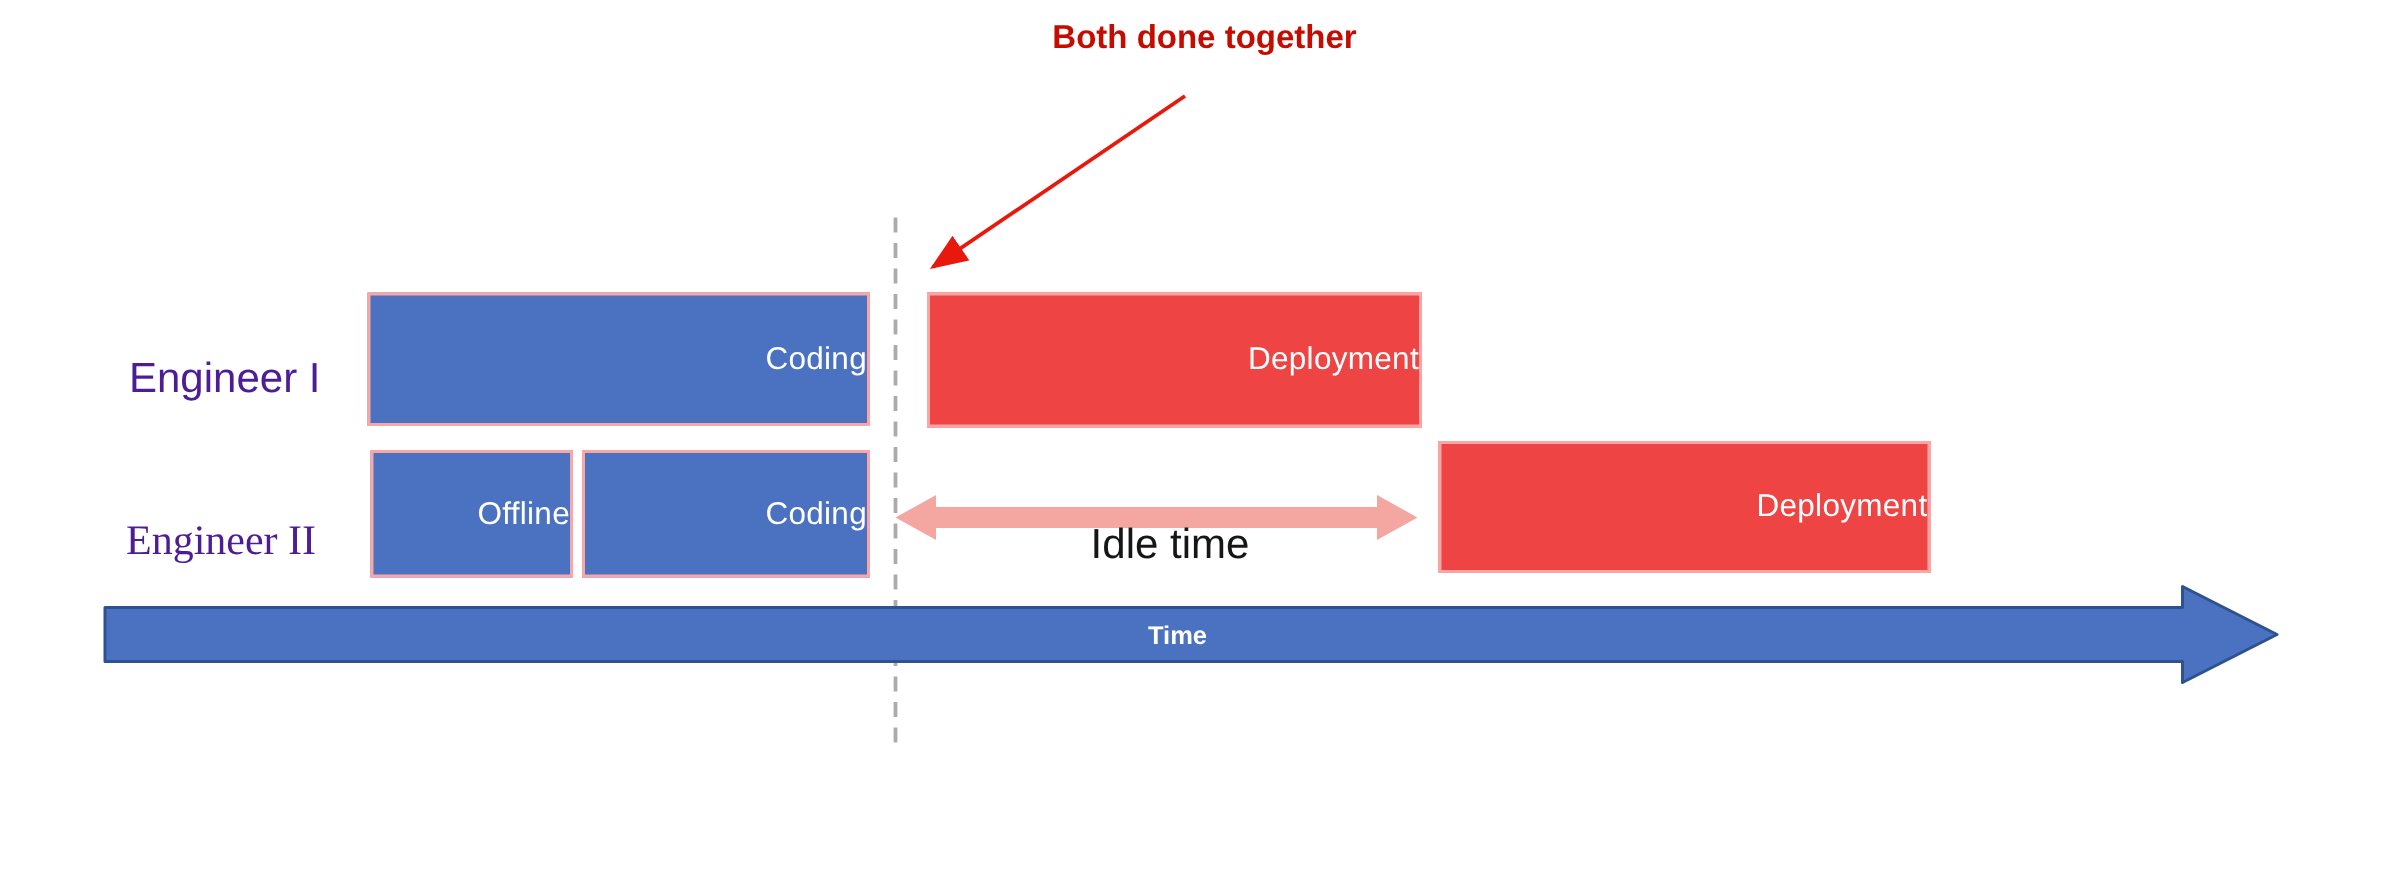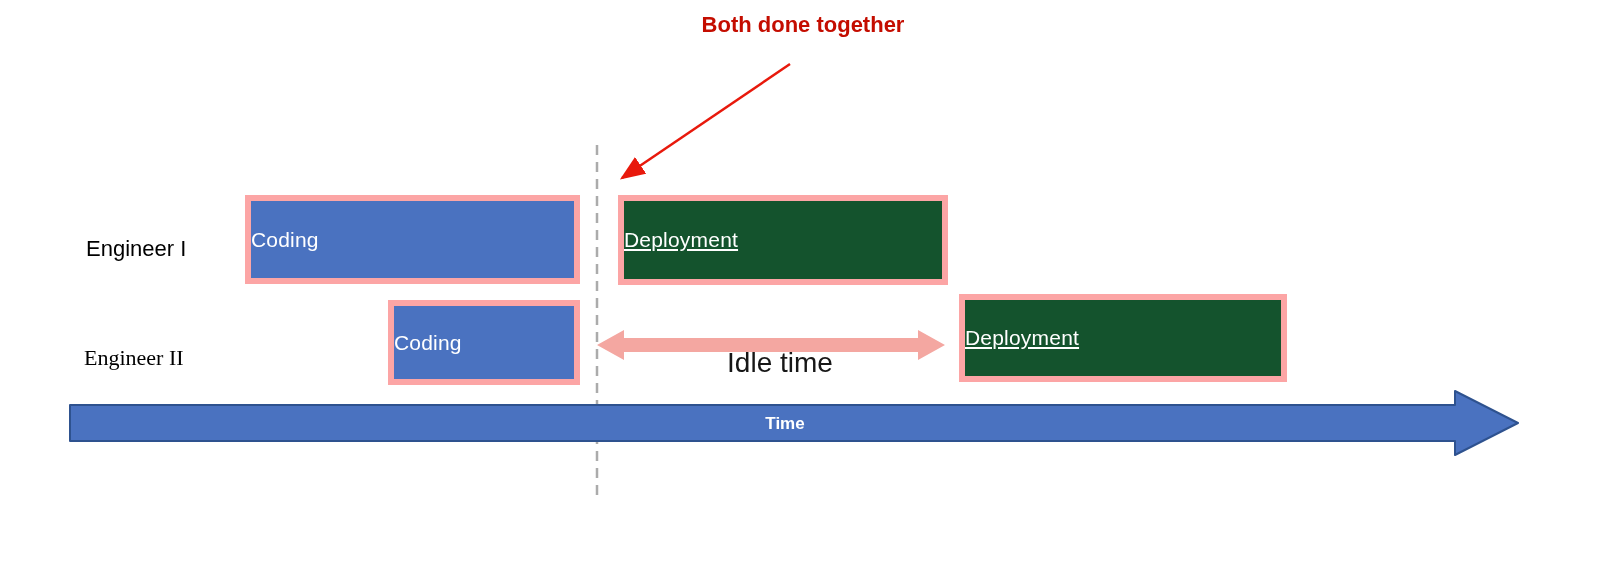--- a/index.html
+++ b/index.html
@@ -13,40 +13,40 @@
   }
   .overlay {
     position: absolute;
     left: 0; top: 0;
     width: 1600px; height: 583px;
   }
   .task {
     position: absolute;
     display: flex;
     align-items: center;
-    justify-content: flex-start;
+    justify-content: flex-end;
     box-sizing: border-box;
-    border: 6px solid #fca5a5;
+    border: 2px solid #fca5a5;
     color: #ffffff;
     font-size: 21px;
     letter-spacing: 0.2px;
   }
   .task-blue  { background: #4a72c0; }
-  .task-green { background: #14532d; text-decoration: underline; }
+  .task-green { background: #ef4444; }
 
   .box-coding-1     { left: 245px; top: 195px; width: 335px; height: 89px; }
   .box-deployment-1 { left: 618px; top: 195px; width: 330px; height: 90px; }
   .box-offline      { left: 247px; top: 300px; width: 135px; height: 85px; }
   .box-coding-2     { left: 388px; top: 300px; width: 192px; height: 85px; }
   .box-deployment-2 { left: 959px; top: 294px; width: 328px; height: 88px; }
 
   .row-label {
     position: absolute;
-    color: #000000;
-    font-size: 22px;
+    color: #4c1d95;
+    font-size: 28px;
     white-space: nowrap;
   }
   .row-label-1 { left: 86px; top: 236px; }
   .row-label-2 { left: 84px; top: 345px; font-family: Liberation Serif, serif; }
 
   .annotation-title {
     position: absolute;
     left: 603px; top: 12px; width: 400px;
     text-align: center;
     font-size: 22px;
@@ -95,20 +95,23 @@
   <div class="row-label row-label-1">Engineer I</div>
   <div class="row-label row-label-2">Engineer II</div>
 
   <div class="task task-blue box-coding-1">
     <span>Coding</span>
   </div>
   <div class="task task-green box-deployment-1">
     <span>Deployment</span>
   </div>
 
+  <div class="task task-blue box-offline">
+    <span>Offline</span>
+  </div>
   <div class="task task-blue box-coding-2">
     <span>Coding</span>
   </div>
   <div class="task task-green box-deployment-2">
     <span>Deployment</span>
   </div>
 
   <div class="idle-label">Idle time</div>
 
 </div>

